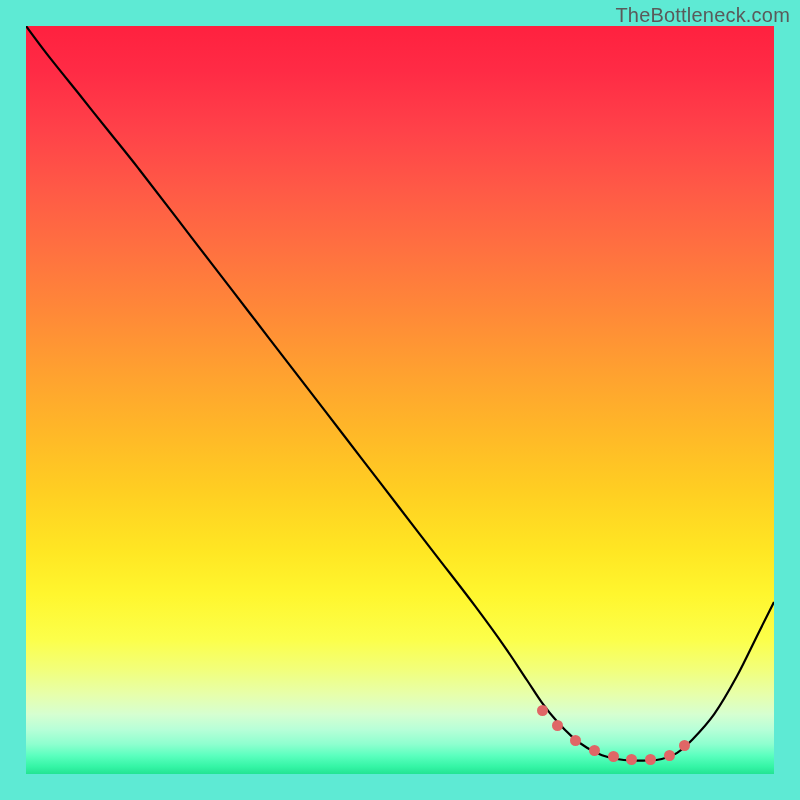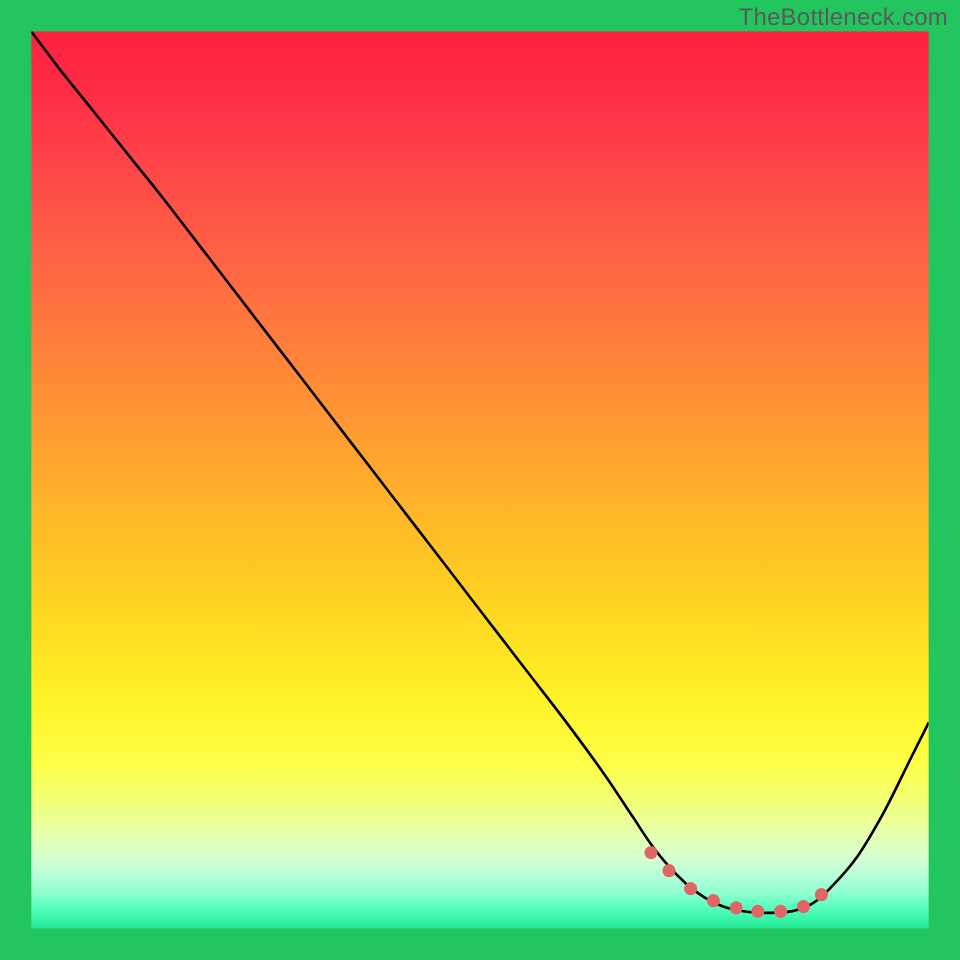--- a/index.html
+++ b/index.html
@@ -8,21 +8,21 @@
     width: 800px;
     height: 800px;
     background: #000;
     overflow: hidden;
     font-family: Arial, Helvetica, sans-serif;
   }
   .frame {
     position: relative;
     width: 800px;
     height: 800px;
-    background: #22c55e;
+    background: #5eead4;
   }
   .watermark {
     position: absolute;
     top: 4px;
     right: 10px;
     color: #5a5a5a;
     font-size: 20px;
     font-weight: 500;
     letter-spacing: 0.2px;
     z-index: 20;

